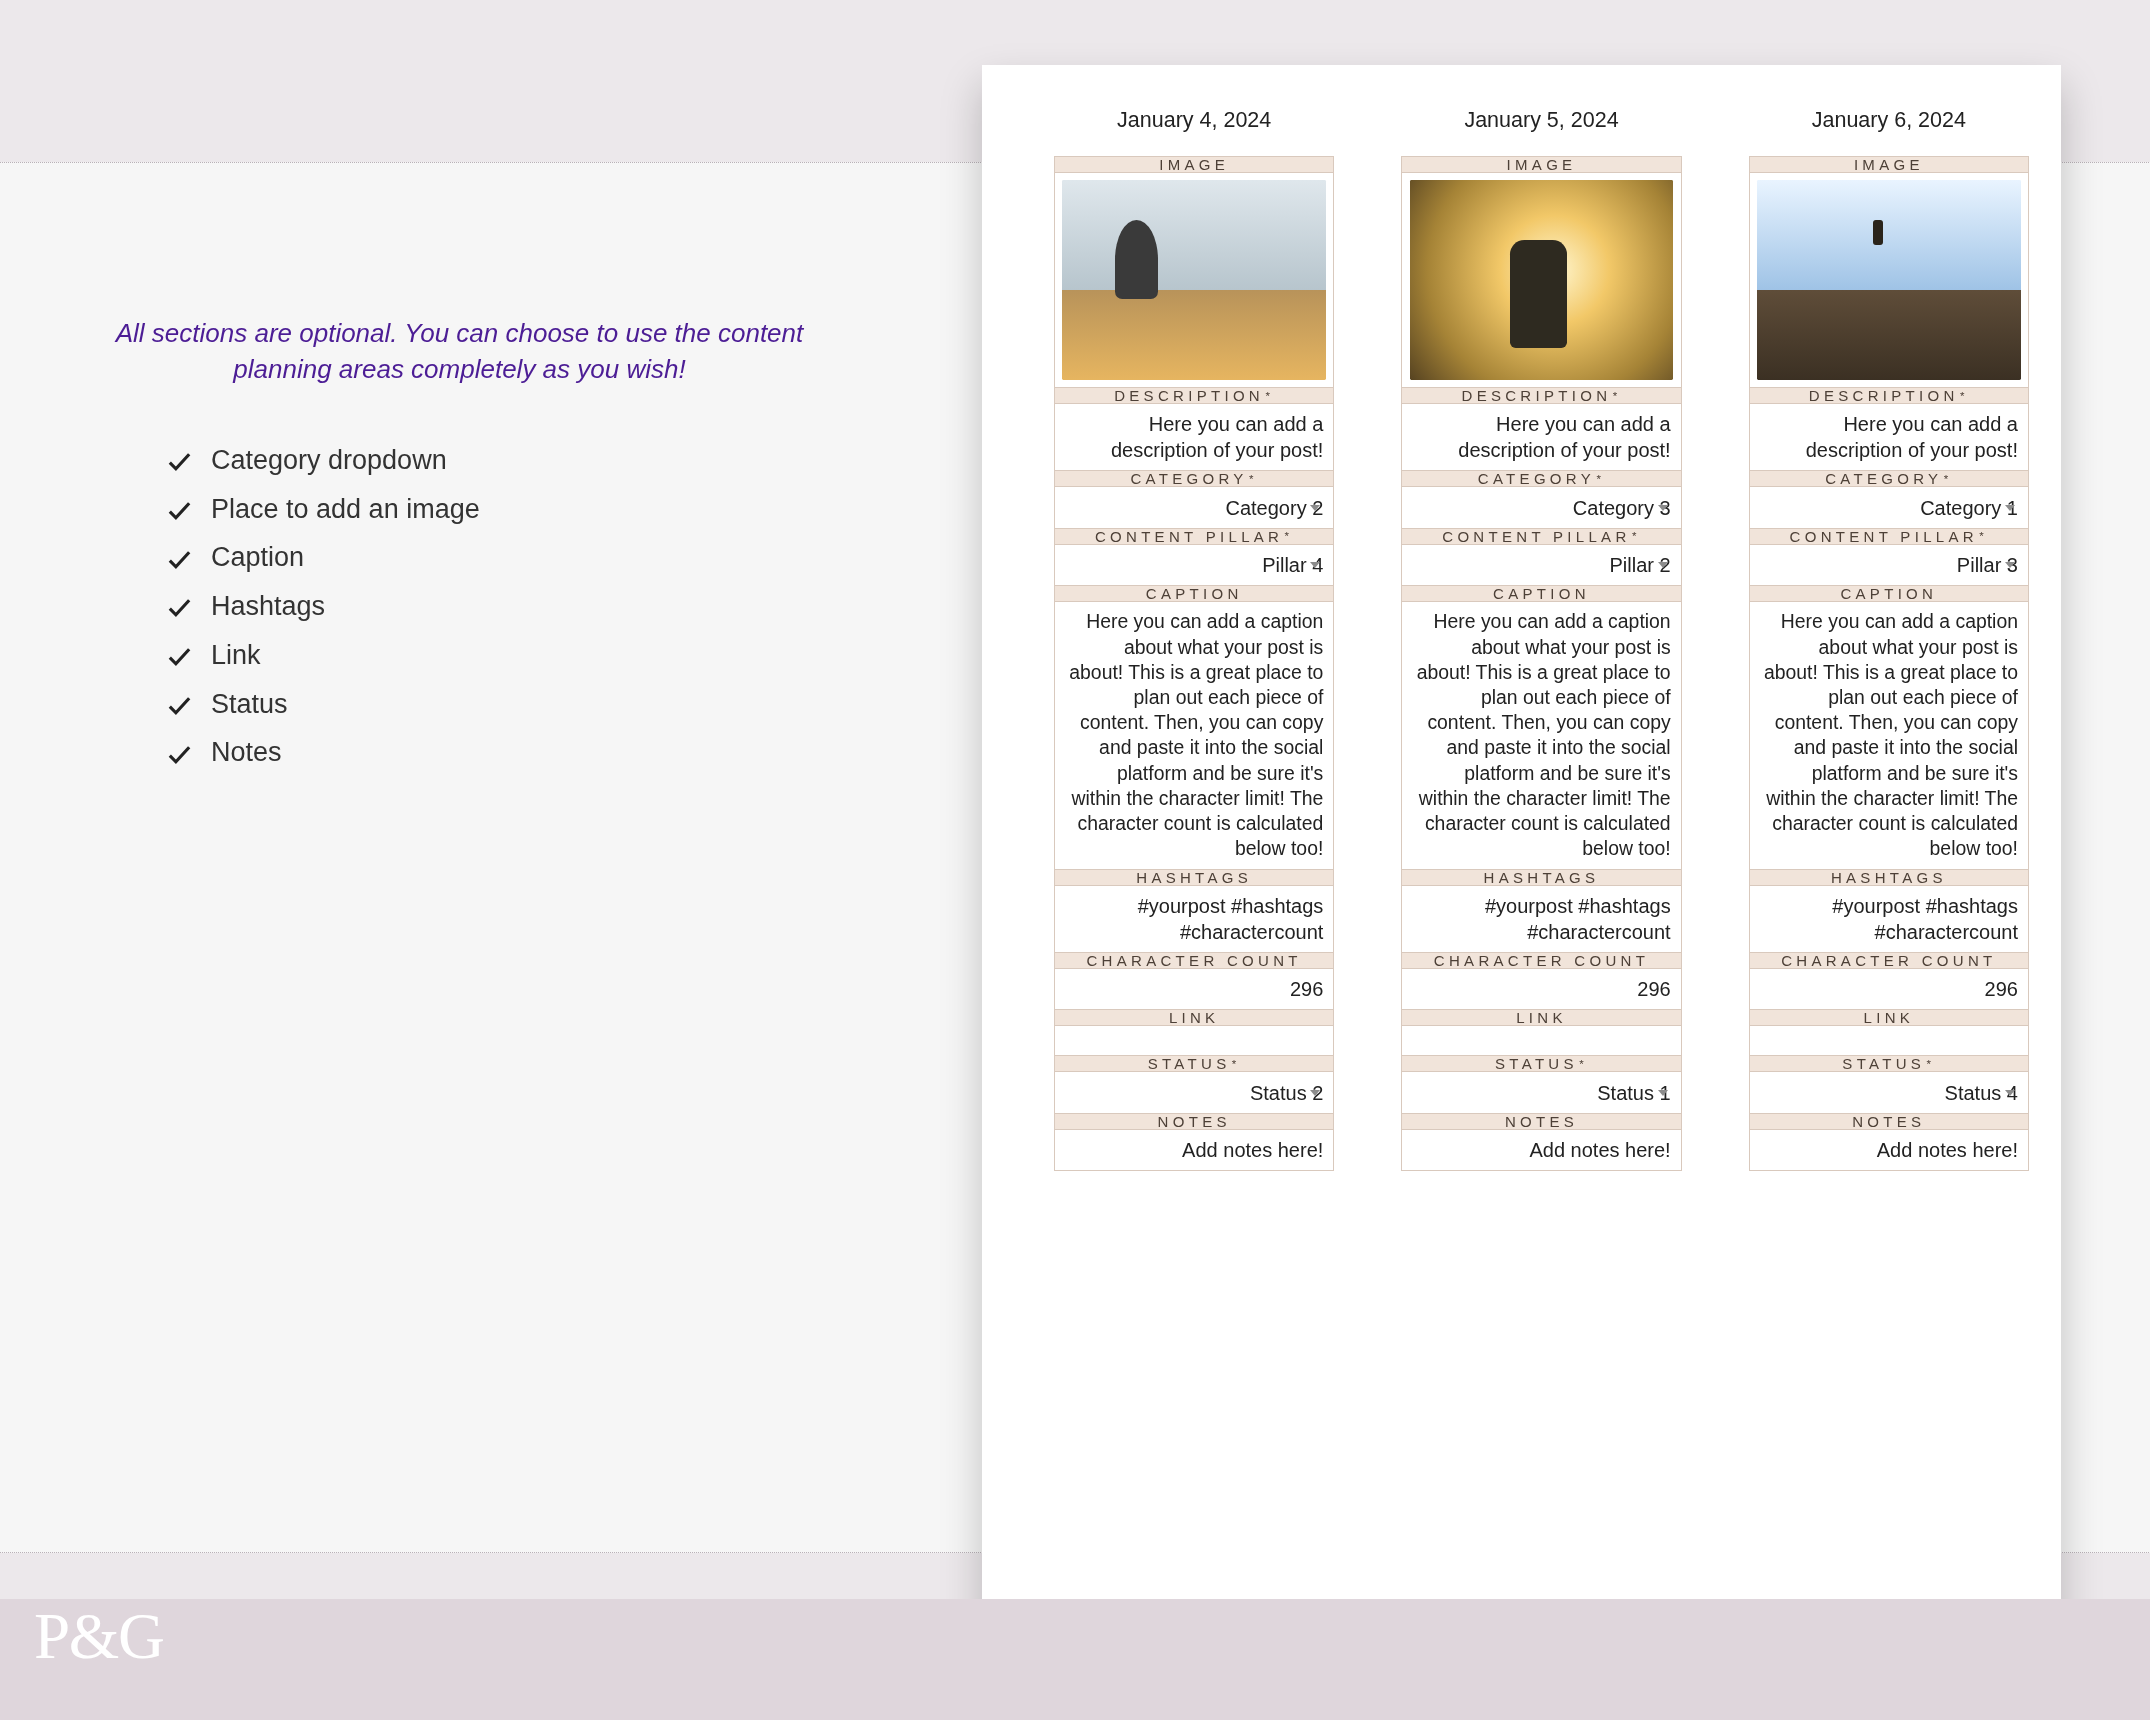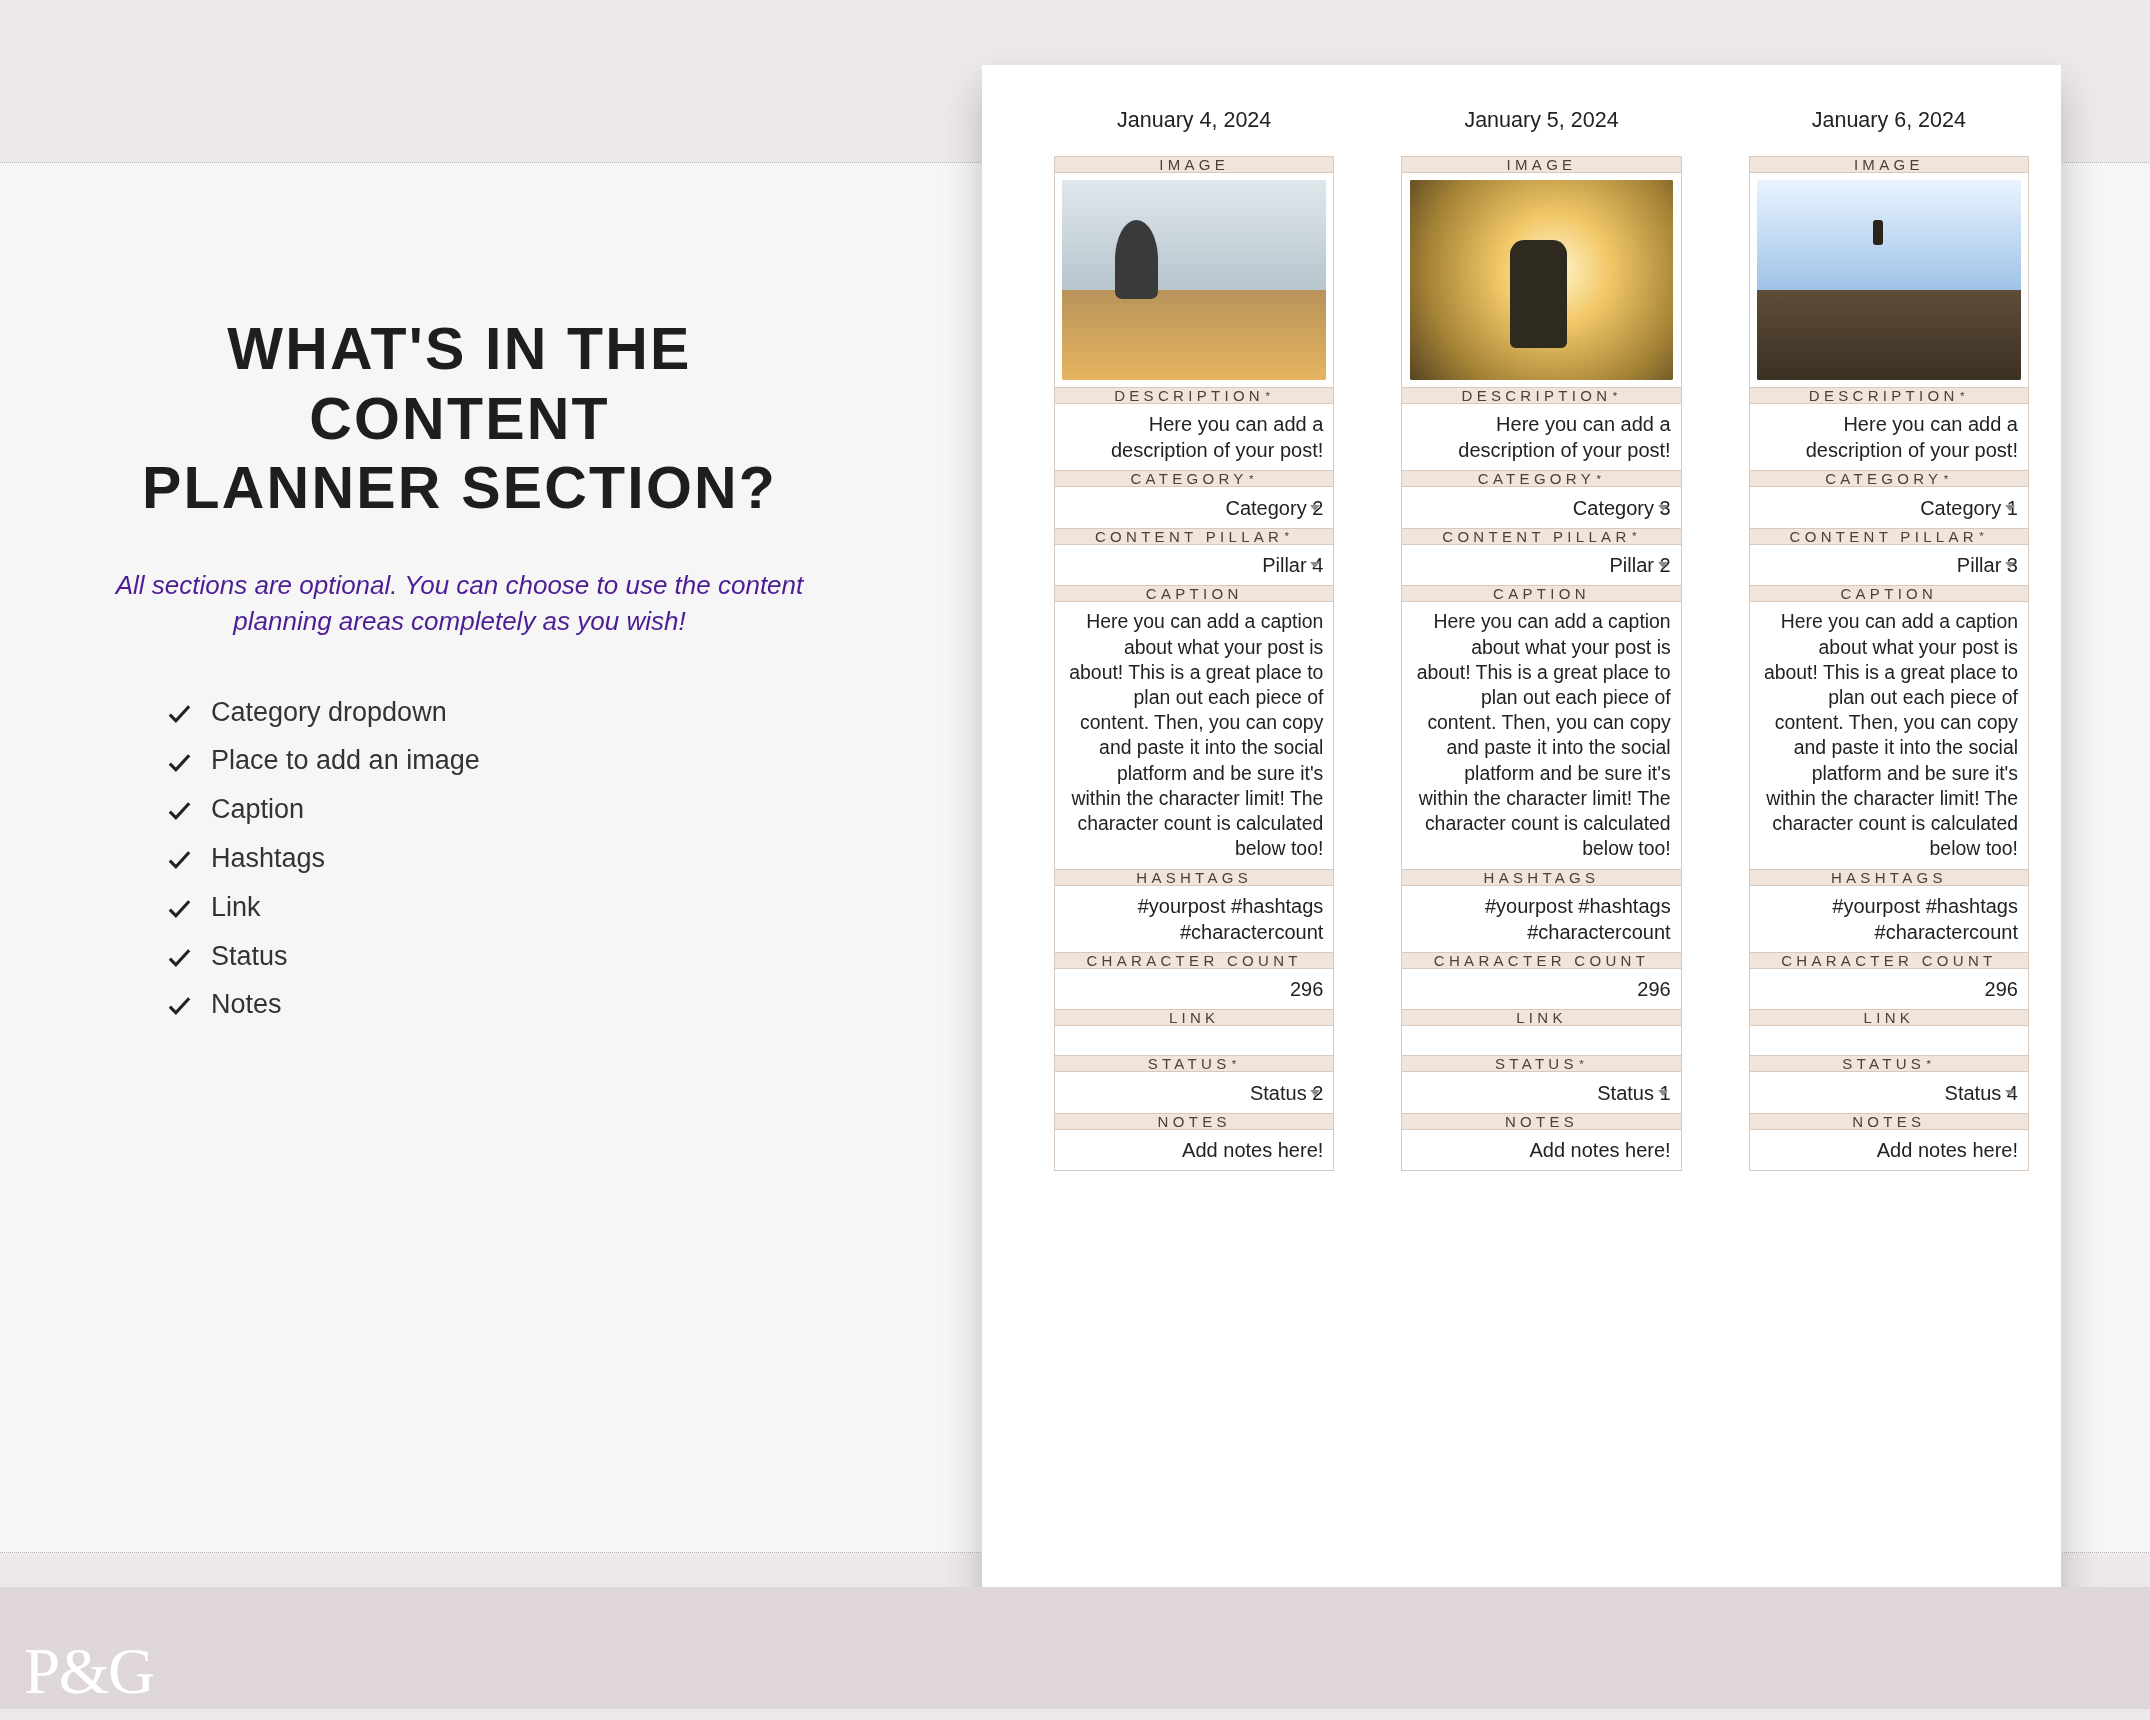--- a/index.html
+++ b/index.html
@@ -23,24 +23,24 @@
     overflow:hidden;
   }
   .top-pad{position:absolute;left:0;top:0;width:100%;height:136px;background:var(--page-bg);}
   .mid{
     position:absolute;left:0;top:162px;width:100%;height:1391px;
     background:var(--page-light);
     border-top:1.4px dotted #b9b1b7;
     border-bottom:1.4px dotted #b9b1b7;
   }
   .footer{
-    position:absolute;left:0;bottom:12px;width:100%;height:122px;
+    position:absolute;left:0;bottom:0;width:100%;height:122px;
     background:var(--footer);
-    display:flex;align-items:flex-end;
-    padding-left:24px;
+    display:flex;align-items:flex-start;
+    padding-left:34px;
   }
   .logo{
     font-family:Georgia,"Times New Roman",serif;
     color:#ffffff;font-size:65px;letter-spacing:-1.4px;
     font-feature-settings:"smcp";
   }
 
   
   .copy{
     position:absolute;left:65px;top:315px;width:789px;
@@ -120,25 +120,20 @@
   .blank{height:30px;}
   .sup{font-size:11.5px;vertical-align:super;margin-left:1.4px;}
 </style>
 </head>
 <body>
 
 <div class="top-pad"></div>
 <div class="mid"></div>
 
 <div class="copy">
-  <h1>
-    <span>WHAT'S IN THE</span><br>
-    <span>CONTENT</span><br>
-    <span>PLANNER SECTION?</span>
-  </h1>
   <p class="sub">All sections are optional. You can choose to use the content planning areas completely as you wish!</p>
   <ul id="feature-list">
       <li>
         <span class="check"><svg viewBox="0 0 24 24">
             <polyline points="4 13 9 18 20 6"></polyline>
           </svg></span>
         <span class="txt">Category dropdown</span>
       </li>
       <li>
         <span class="check"><svg viewBox="0 0 24 24">

